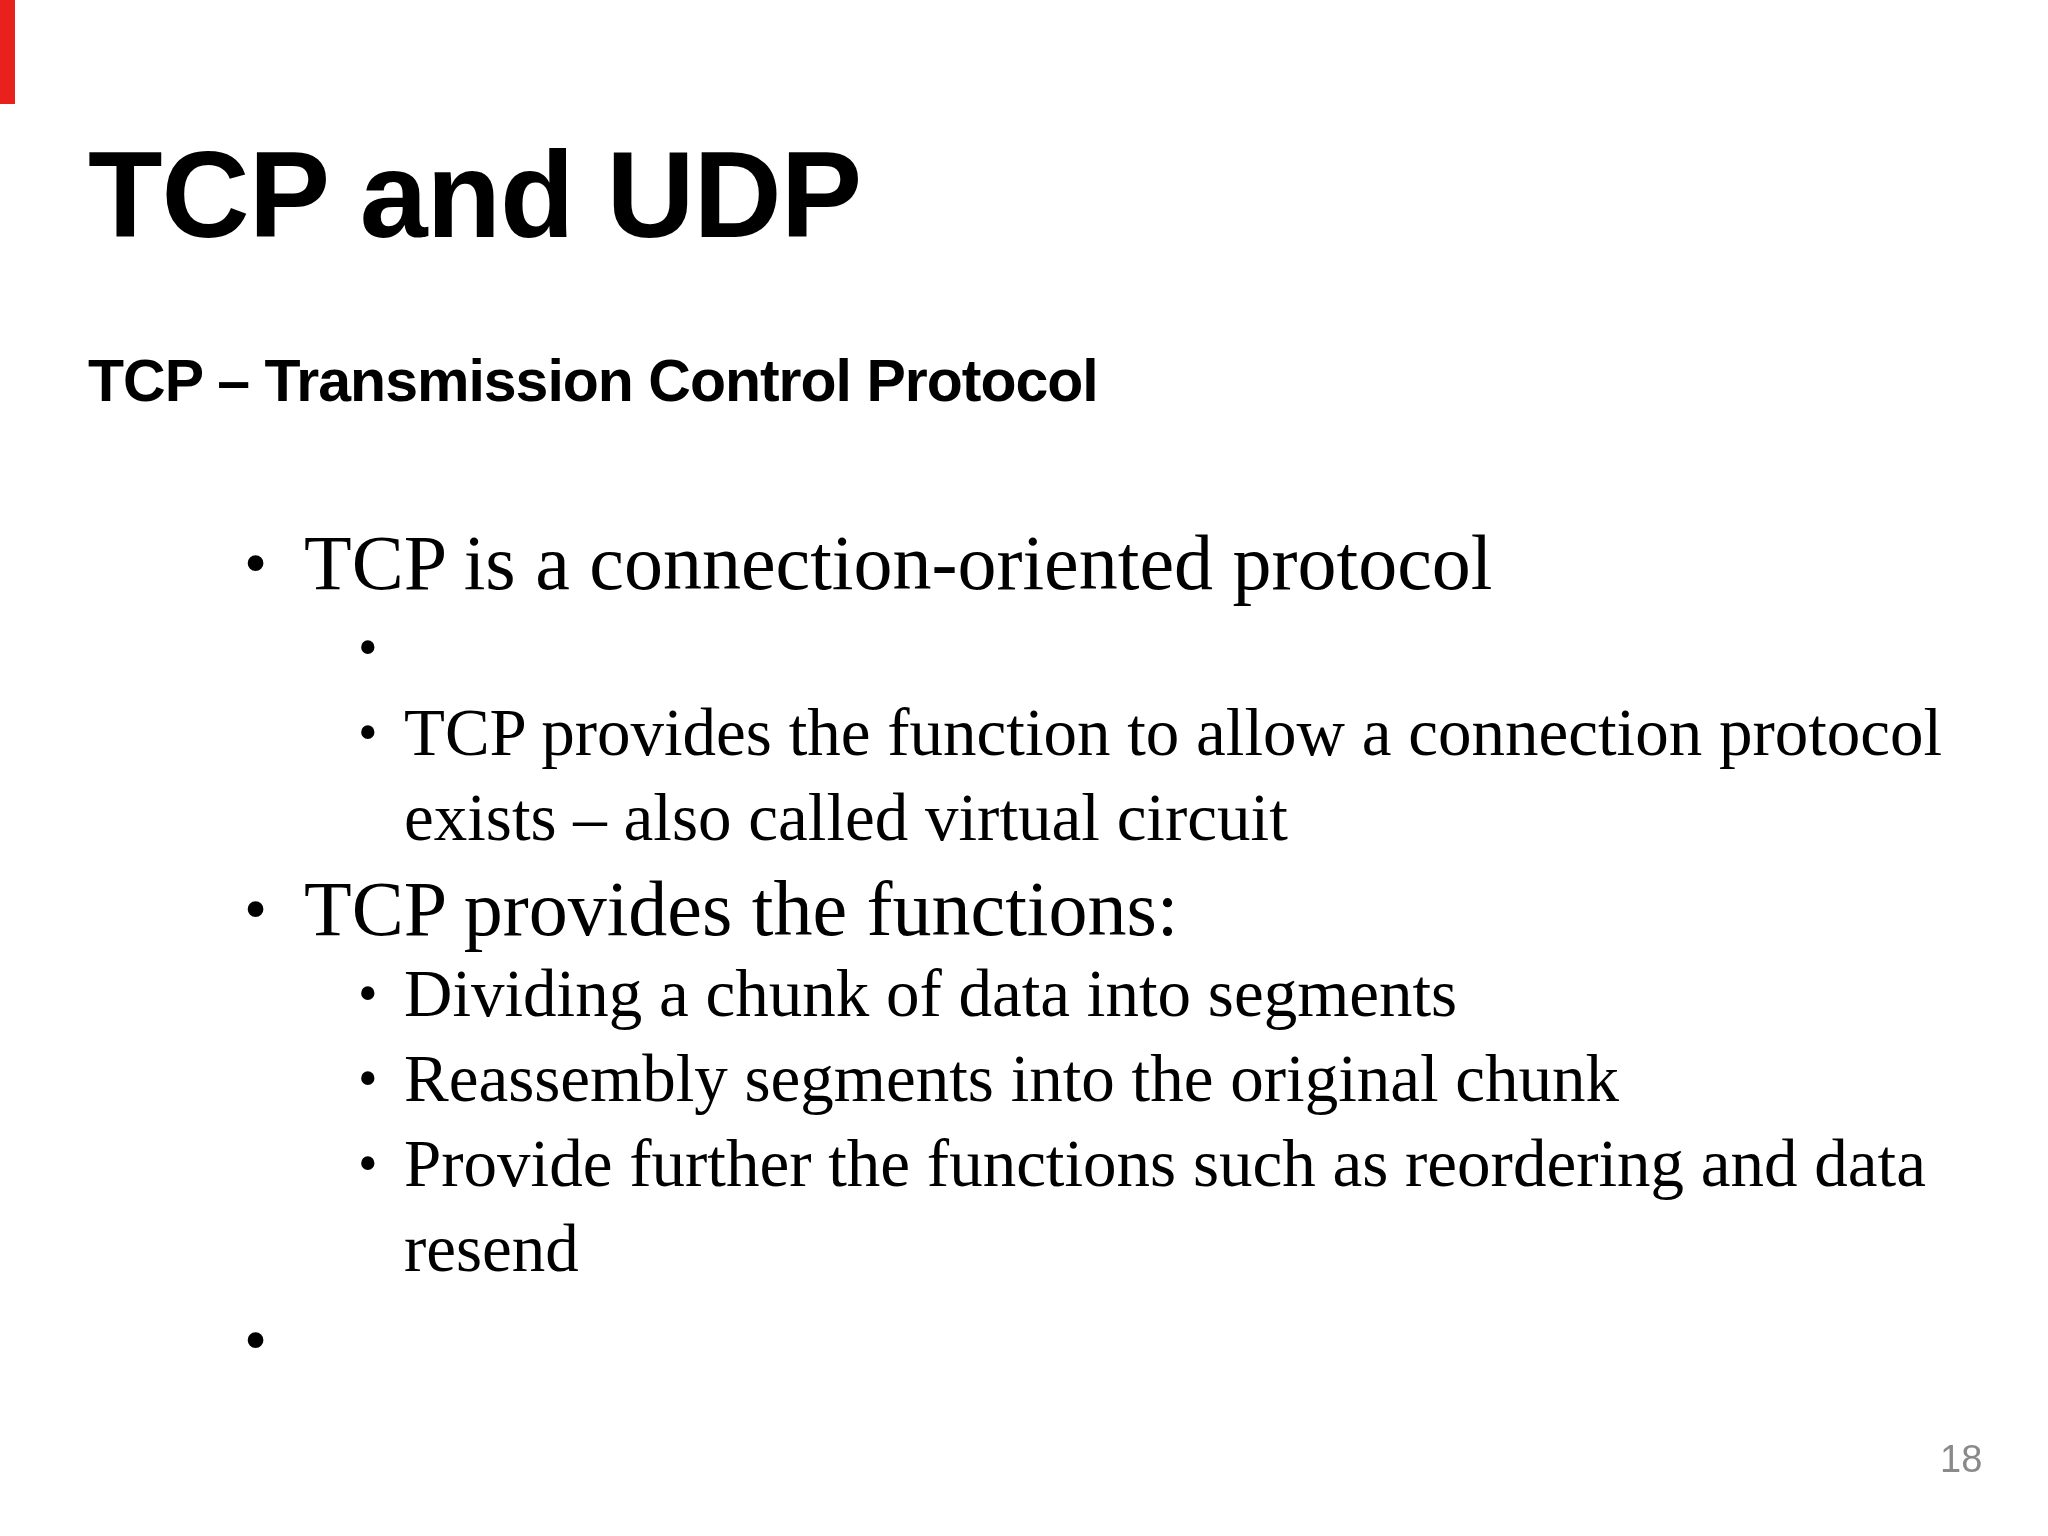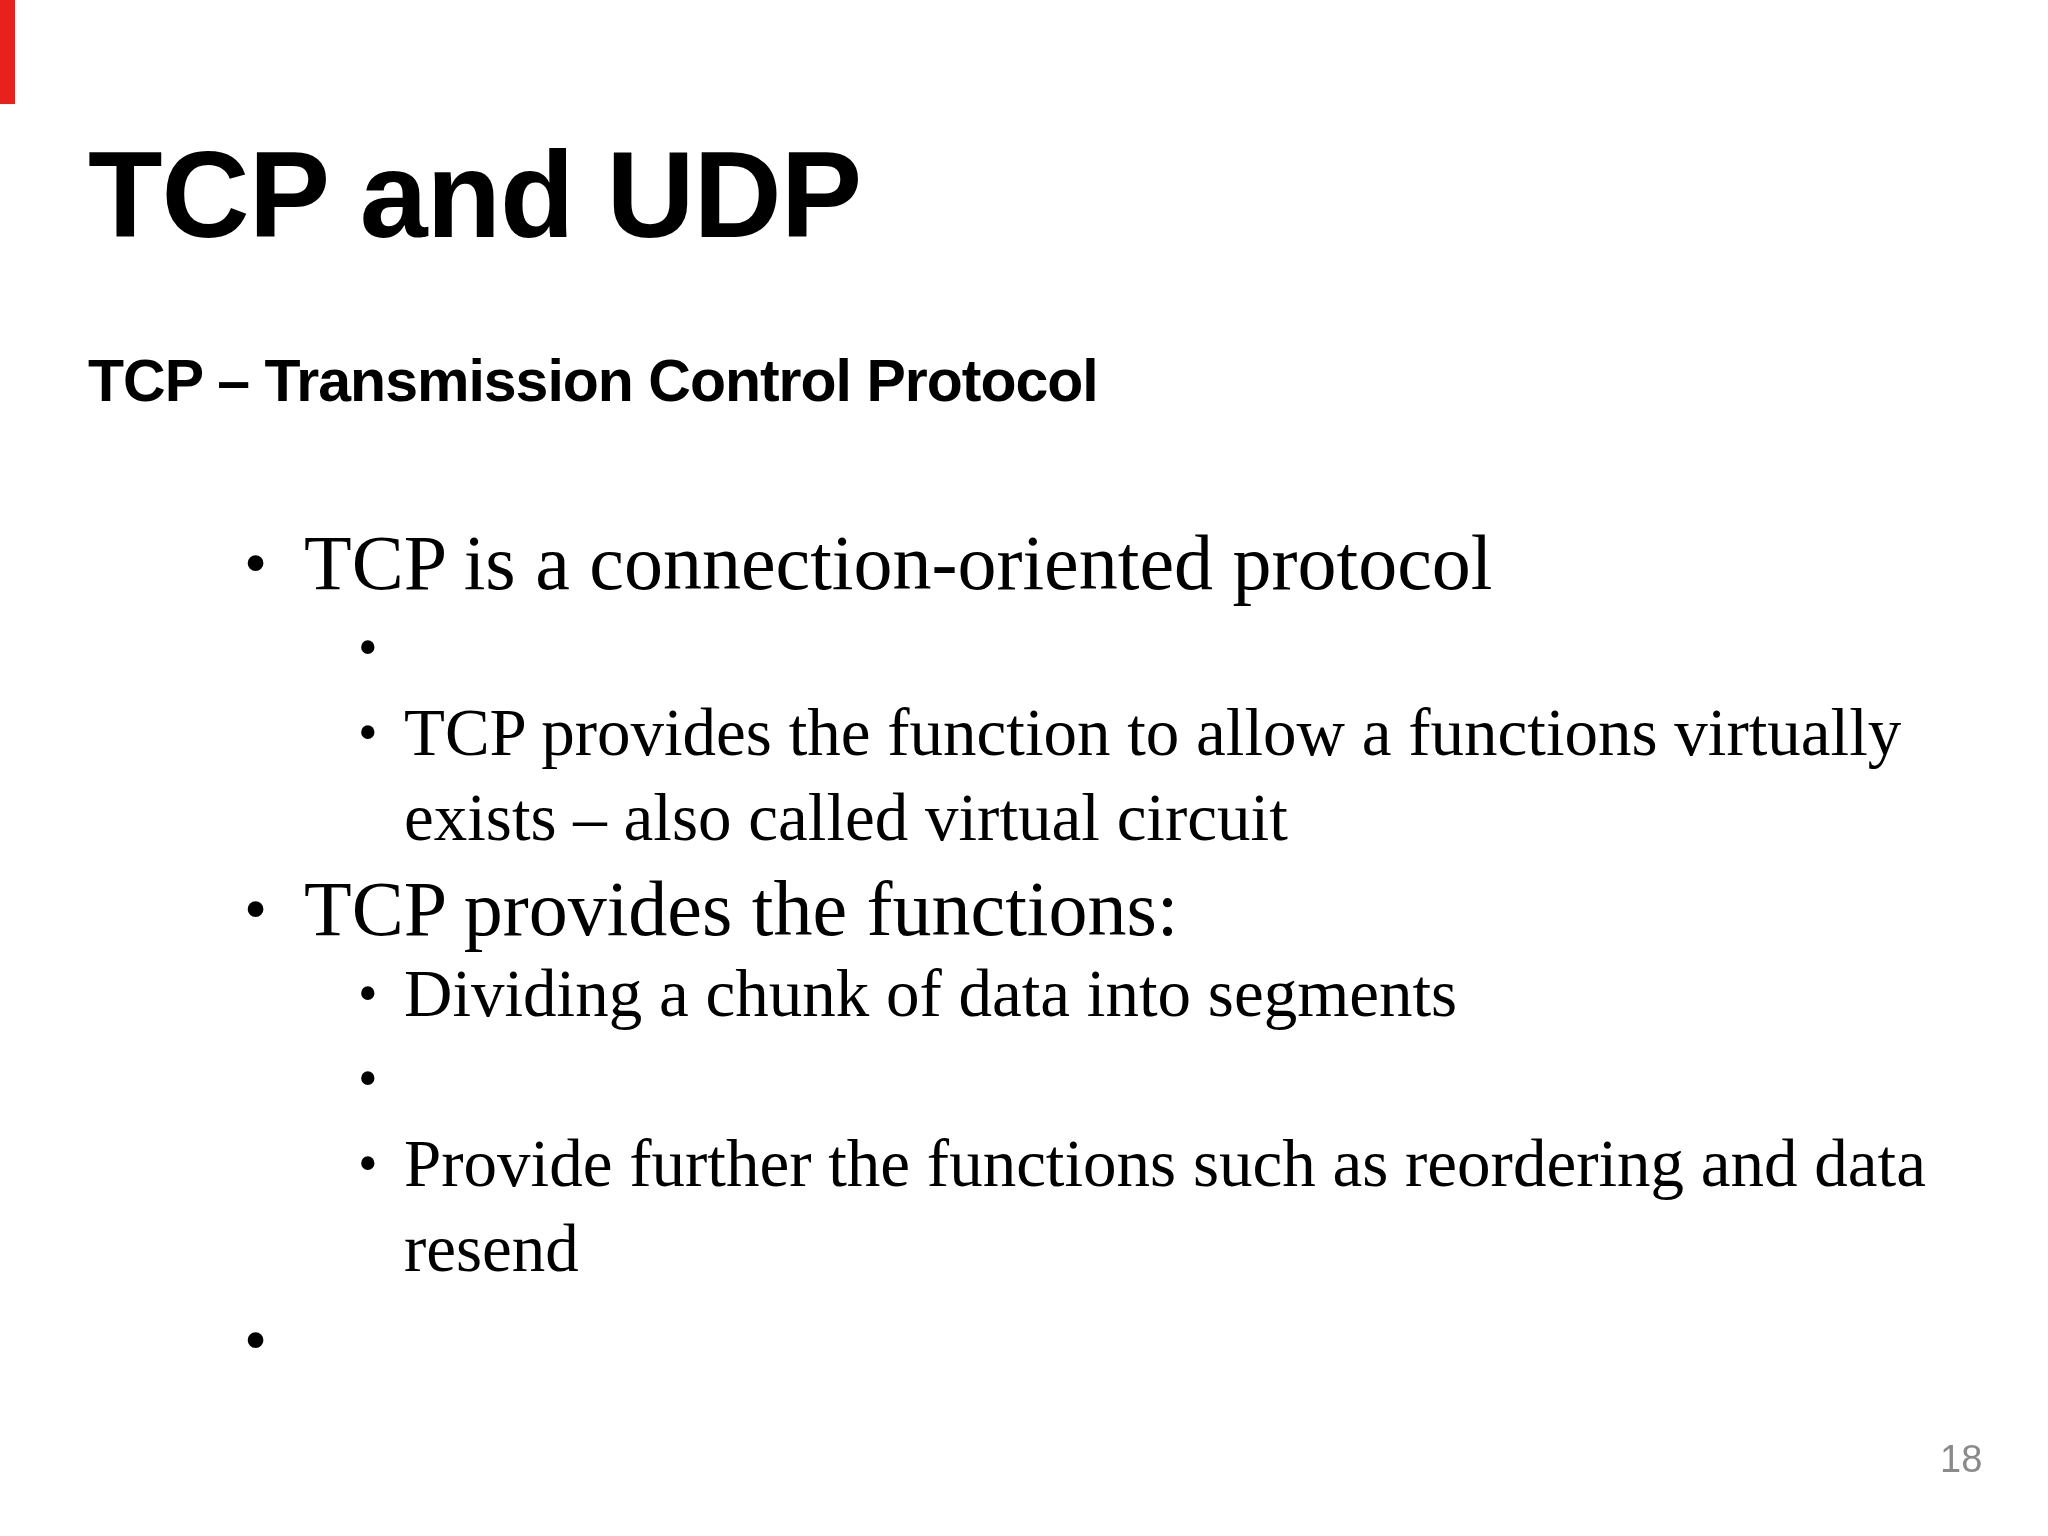--- a/index.html
+++ b/index.html
@@ -120,36 +120,37 @@
       <span class="marker">•</span>
       <span class="text">TCP is a connection-oriented protocol</span>
     </div>
 
     <div class="bullet-item level-2">
       <span class="marker">•</span>
     </div>
 
     <div class="bullet-item level-2">
       <span class="marker">•</span>
-      <span class="text">TCP provides the function to allow a functions virtually
+      <span class="text">TCP provides the function to allow a connection protocol
 exists – also called virtual circuit</span>
     </div>
 
     <div class="bullet-item level-1">
       <span class="marker">•</span>
       <span class="text">TCP provides the functions:</span>
     </div>
 
     <div class="bullet-item level-2">
       <span class="marker">•</span>
       <span class="text">Dividing a chunk of data into segments</span>
     </div>
 
     <div class="bullet-item level-2">
       <span class="marker">•</span>
+      <span class="text">Reassembly segments into the original chunk</span>
     </div>
 
     <div class="bullet-item level-2">
       <span class="marker">•</span>
       <span class="text">Provide further the functions such as reordering and data
 resend</span>
     </div>
 
     <div class="bullet-item level-1">
       <span class="marker">•</span>

